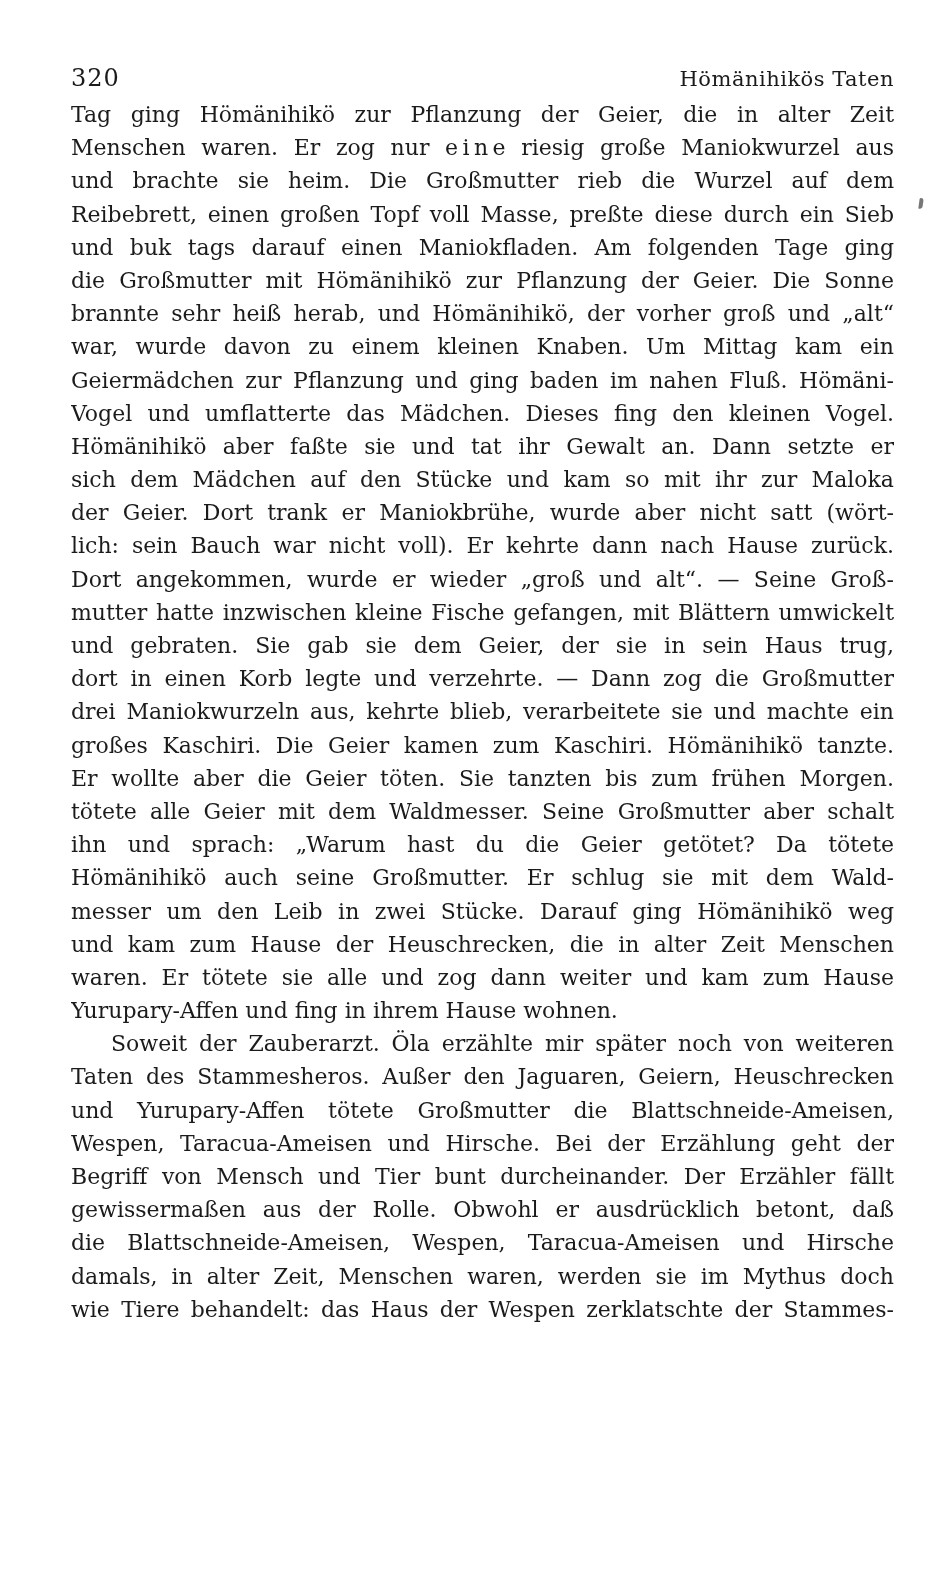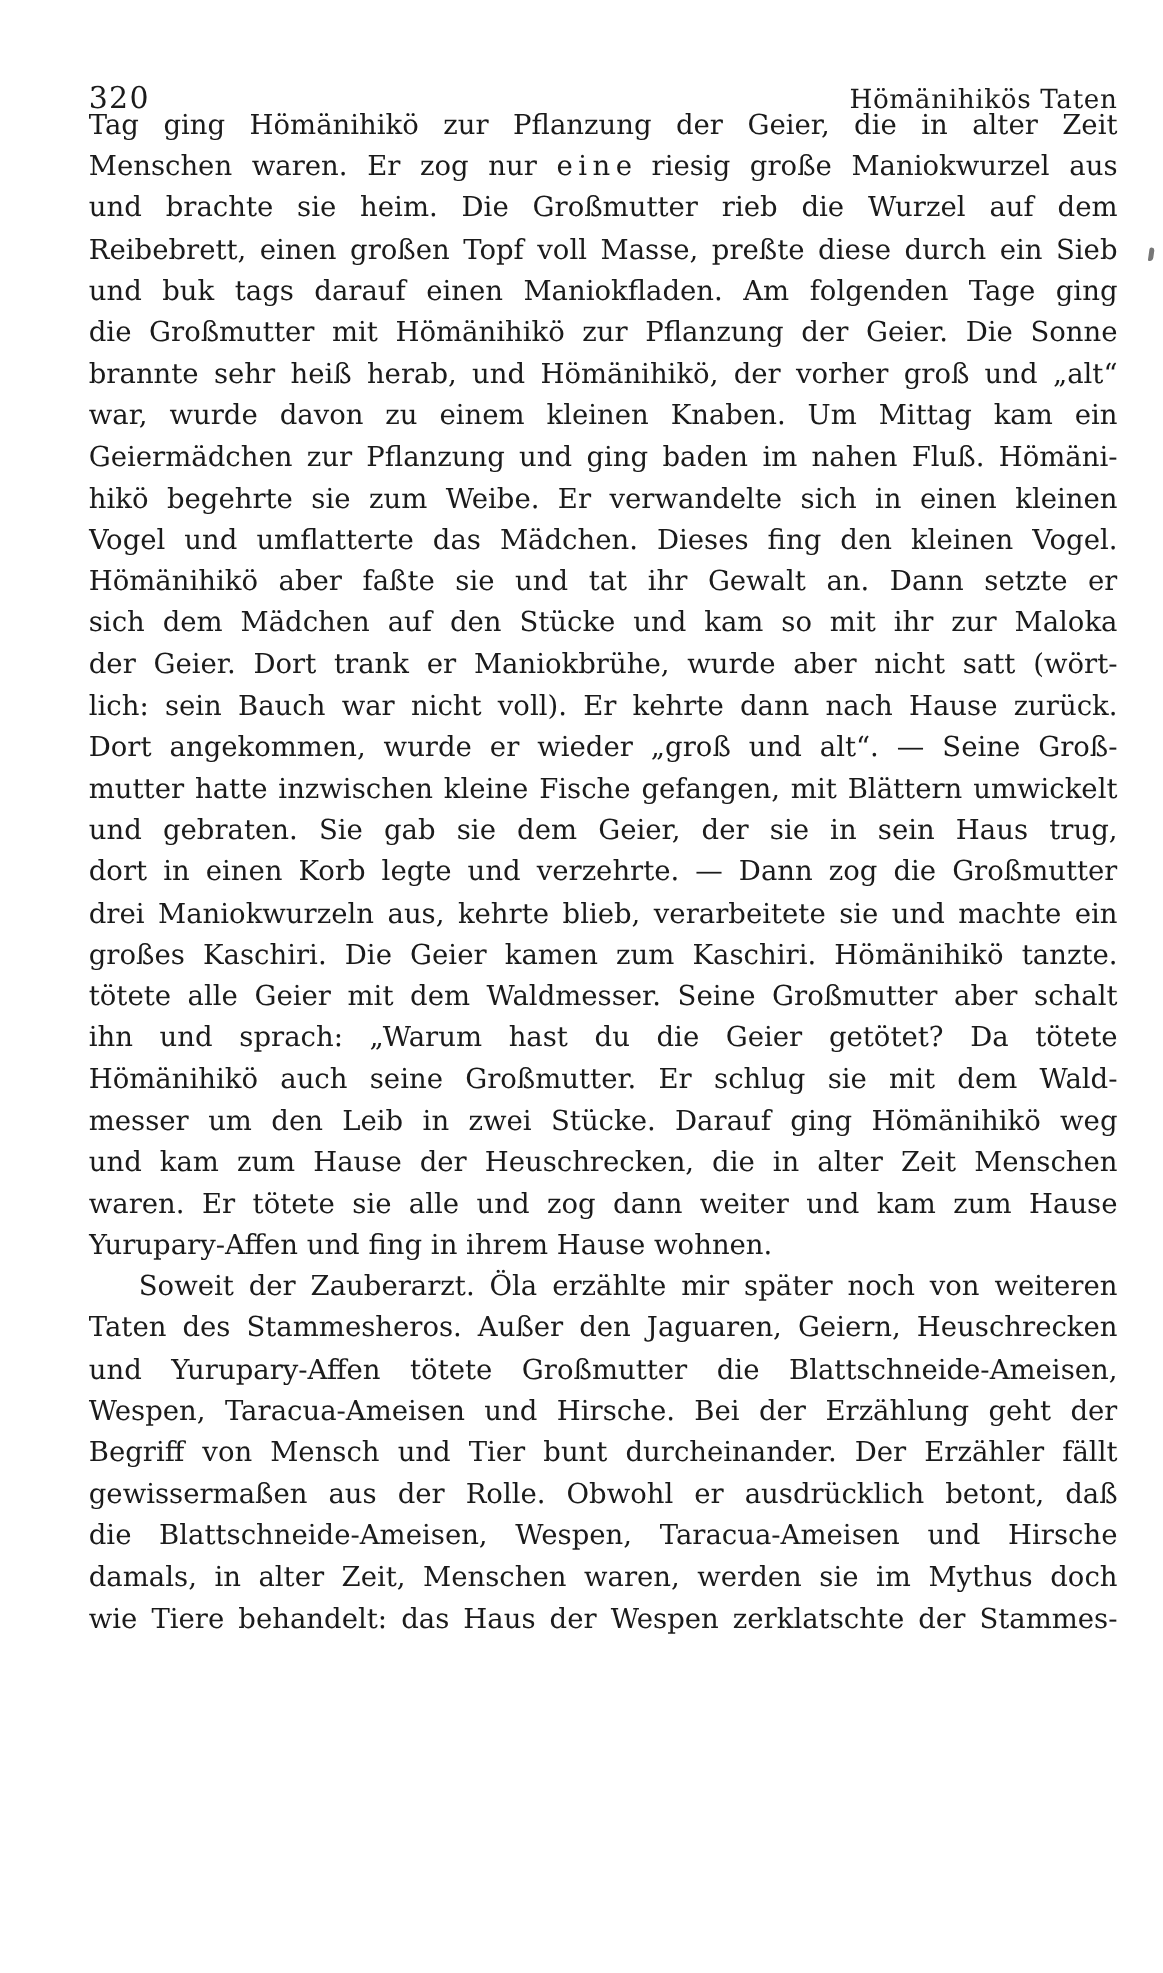--- a/index.html
+++ b/index.html
@@ -29,21 +29,21 @@
   .page-number {
     font-size: 24px;
     letter-spacing: 1px;
   }
   .running-title {
     font-size: 21px;
     letter-spacing: 0.5px;
   }
   .page-text {
     position: absolute;
-    top: 84px;
+    top: 98px;
     left: 55px;
     width: 823px;
     font-size: 22px;
   }
   .paragraph { margin: 0; }
   .text-line {
     height: 33.2px;
     line-height: 33.2px;
     text-align: justify;
     text-align-last: justify;
@@ -88,32 +88,32 @@
       <div class="paragraph">
         <div class="text-line">Tag ging Hömänihikö zur Pflanzung der Geier, die in alter Zeit</div>
         <div class="text-line">Menschen waren. Er zog nur e i n e riesig große Maniokwurzel aus</div>
         <div class="text-line">und brachte sie heim. Die Großmutter rieb die Wurzel auf dem</div>
         <div class="text-line">Reibebrett, einen großen Topf voll Masse, preßte diese durch ein Sieb</div>
         <div class="text-line">und buk tags darauf einen Maniokfladen. Am folgenden Tage ging</div>
         <div class="text-line">die Großmutter mit Hömänihikö zur Pflanzung der Geier. Die Sonne</div>
         <div class="text-line">brannte sehr heiß herab, und Hömänihikö, der vorher groß und „alt“</div>
         <div class="text-line">war, wurde davon zu einem kleinen Knaben. Um Mittag kam ein</div>
         <div class="text-line">Geiermädchen zur Pflanzung und ging baden im nahen Fluß. Hömäni-</div>
-        <div class="text-line">hikö begehrte sie zum Weibe. Er verwandelte sich in einen kleinen</div>
         <div class="text-line">Vogel und umflatterte das Mädchen. Dieses fing den kleinen Vogel.</div>
         <div class="text-line">Hömänihikö aber faßte sie und tat ihr Gewalt an. Dann setzte er</div>
         <div class="text-line">sich dem Mädchen auf den Stücke und kam so mit ihr zur Maloka</div>
         <div class="text-line">der Geier. Dort trank er Maniokbrühe, wurde aber nicht satt (wört-</div>
         <div class="text-line">lich: sein Bauch war nicht voll). Er kehrte dann nach Hause zurück.</div>
         <div class="text-line">Dort angekommen, wurde er wieder „groß und alt“. — Seine Groß-</div>
         <div class="text-line">mutter hatte inzwischen kleine Fische gefangen, mit Blättern umwickelt</div>
         <div class="text-line">und gebraten. Sie gab sie dem Geier, der sie in sein Haus trug,</div>
         <div class="text-line">dort in einen Korb legte und verzehrte. — Dann zog die Großmutter</div>
         <div class="text-line">drei Maniokwurzeln aus, kehrte blieb, verarbeitete sie und machte ein</div>
         <div class="text-line">großes Kaschiri. Die Geier kamen zum Kaschiri. Hömänihikö tanzte.</div>
+        <div class="text-line">Er wollte aber die Geier töten. Sie tanzten bis zum frühen Morgen.</div>
         <div class="text-line">tötete alle Geier mit dem Waldmesser. Seine Großmutter aber schalt</div>
         <div class="text-line">ihn und sprach: „Warum hast du die Geier getötet? Da tötete</div>
         <div class="text-line">Hömänihikö auch seine Großmutter. Er schlug sie mit dem Wald-</div>
         <div class="text-line">messer um den Leib in zwei Stücke. Darauf ging Hömänihikö weg</div>
         <div class="text-line">und kam zum Hause der Heuschrecken, die in alter Zeit Menschen</div>
         <div class="text-line">waren. Er tötete sie alle und zog dann weiter und kam zum Hause</div>
         <div class="text-line no-justify-last">Yurupary-Affen und fing in ihrem Hause wohnen.</div>
       </div>
       <div class="paragraph">
         <div class="text-line indented">Soweit der Zauberarzt. Öla erzählte mir später noch von weiteren</div>

